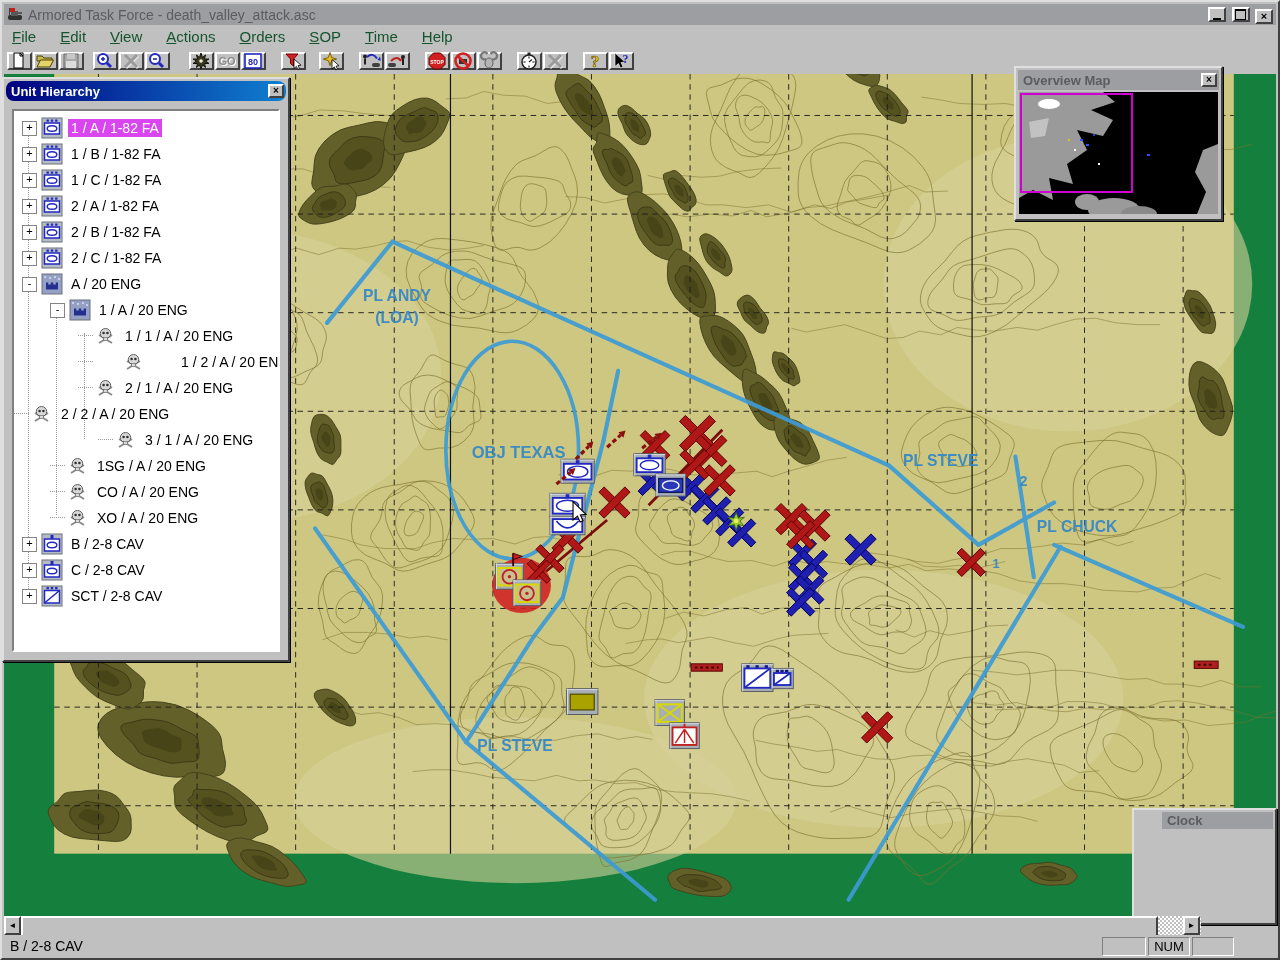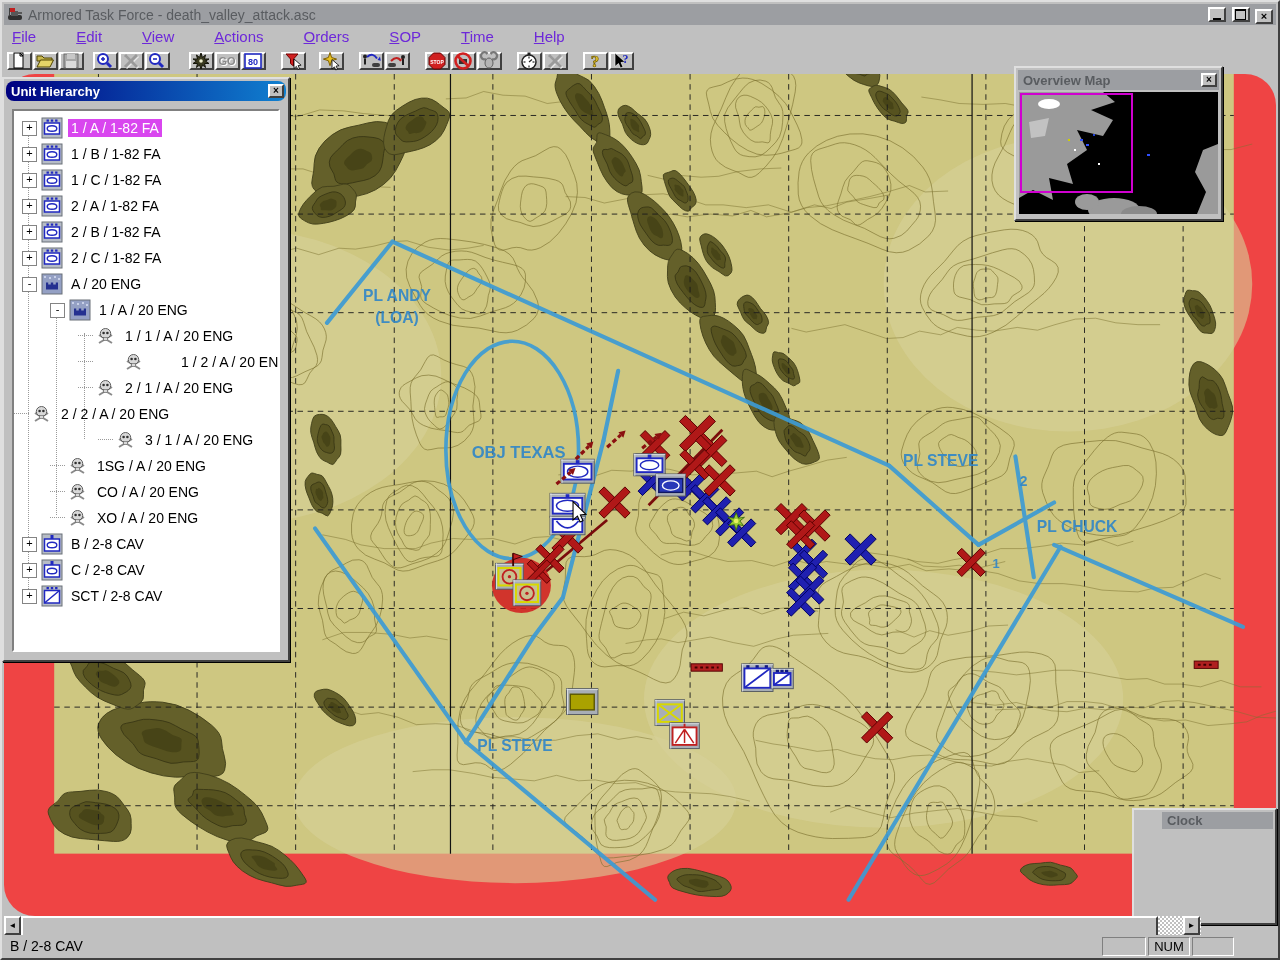--- a/index.html
+++ b/index.html
@@ -13,31 +13,31 @@
   .titlebar .title{font-weight:normal;font-size:14px;color:#595c60;margin-left:5px;
     flex:1;white-space:nowrap;overflow:hidden;}
   .winbtn{width:18px;height:15px;background:#c0c0c0;border:2px solid;
     border-color:#fff #404040 #404040 #fff;display:inline-flex;align-items:center;
     justify-content:center;font-size:11px;font-weight:bold;color:#000;
     margin-left:1px;padding:0;line-height:1;}
   .winbtn .minbar{display:block;width:8px;height:2px;background:#000;margin-top:8px;}
   .winbtn .maxbox{display:block;width:9px;height:8px;border:1px solid #000;border-top:2px solid #000;}
   
   .menubar{position:absolute;left:2px;top:23px;right:2px;height:22px;background:#c0c0c0;
-    display:flex;align-items:center;padding-left:8px;gap:40px;font-size:15px;color:#6d28d9;}
+    display:flex;align-items:center;padding-left:8px;gap:24px;font-size:15px;color:#14532d;}
   .menubar span{cursor:default;}
   .menubar u{text-decoration:underline;}
   
   .toolbar{position:absolute;left:2px;top:45px;right:2px;height:27px;background:#c0c0c0;
     display:flex;align-items:center;padding-left:3px;}
   .tbtn{width:25px;height:18px;background:#c0c0c0;border:2px solid;
     border-color:#fff #404040 #404040 #fff;display:inline-flex;align-items:center;
     justify-content:flex-start;padding:0;margin-right:1px;}
   
-  .client{position:absolute;left:2px;top:72px;right:2px;bottom:42px;overflow:hidden;background:#ef4444;border-radius:31px;}
+  .client{position:absolute;left:2px;top:72px;right:2px;bottom:42px;overflow:hidden;background:#15803d;}
   #map{position:absolute;left:0;top:0;}
   
   .panel{position:absolute;background:#c0c0c0;border:2px solid;
     border-color:#dfdfdf #404040 #404040 #dfdfdf;box-shadow:1px 1px 0 #000;}
   .ptitle{height:20px;margin:2px;display:flex;align-items:center;padding:0 2px 0 5px;
     font-size:13px;font-weight:bold;}
   .ptitle.active{background:linear-gradient(90deg,#000080,#1080d0);color:#fff;border-radius:8px;}
   .ptitle.inactive{background:#9c9ea2;color:#595c60;}
   .ptitle .ptext{flex:1;}
   .pclose{width:16px;height:14px;background:#c0c0c0;border:2px solid;

